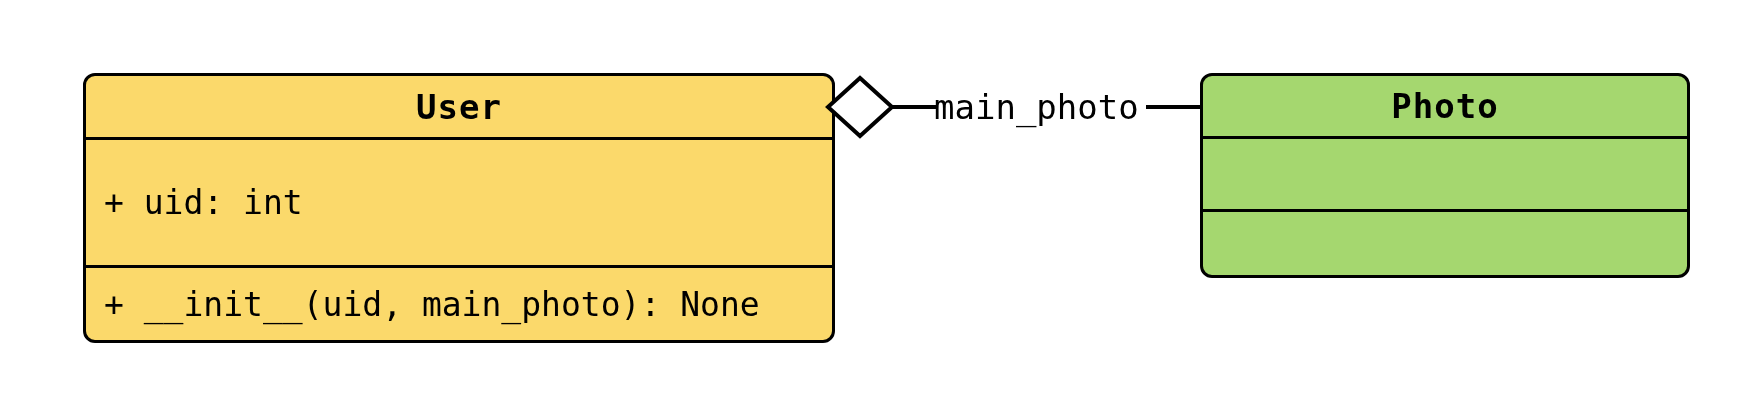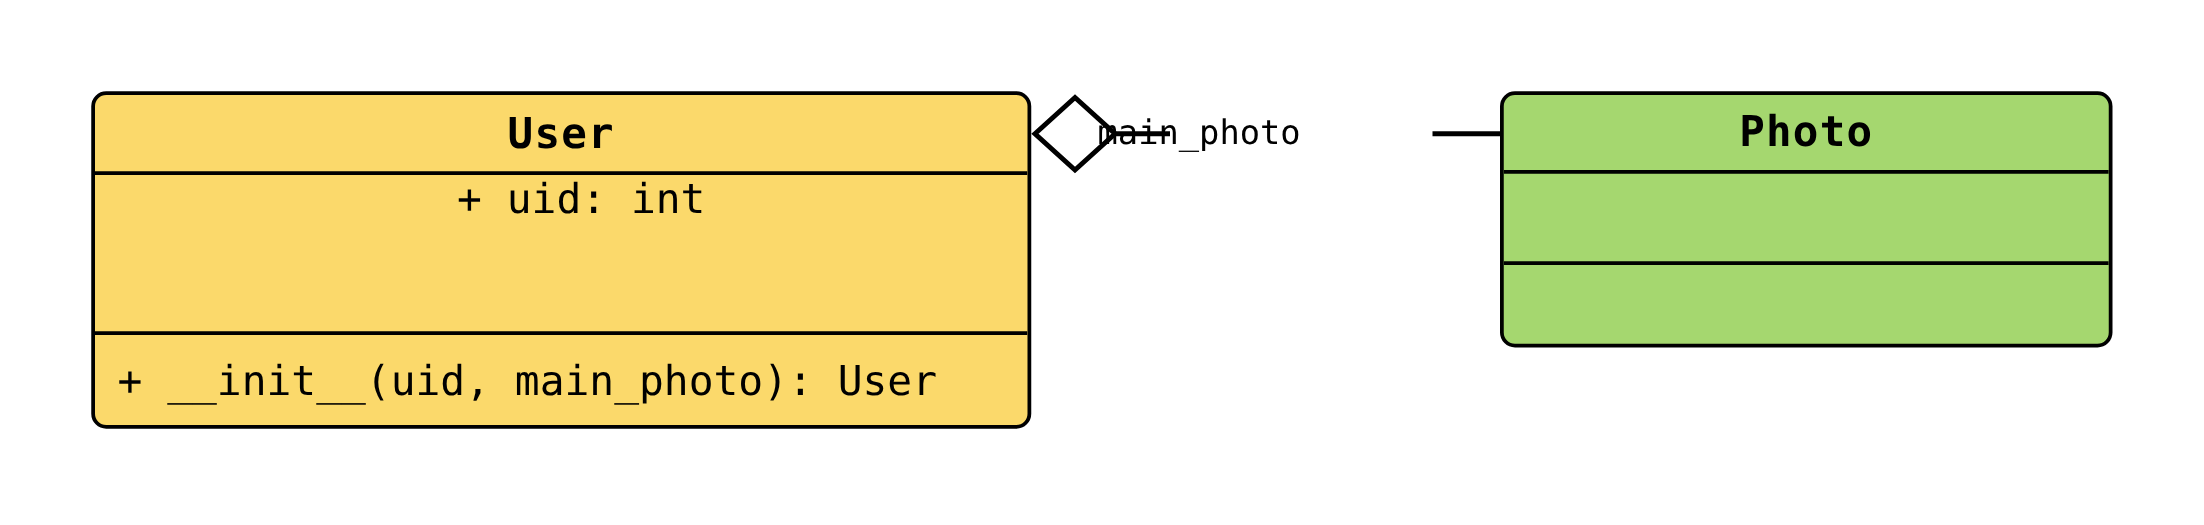--- a/index.html
+++ b/index.html
@@ -17,21 +17,21 @@
     overflow: hidden;
   }
   .class-box {
     position: absolute;
     box-sizing: border-box;
     border: 3px solid #000000;
     border-radius: 12px;
     overflow: hidden;
   }
   .user-box {
-    left: 73px;
+    left: 83px;
     top: 73px;
     width: 752px;
     height: 270px;
     background: #FBD96B;
   }
   .photo-box {
     left: 1200px;
     top: 73px;
     width: 490px;
     height: 205px;
@@ -47,23 +47,23 @@
     font-weight: bold;
     font-size: 34px;
     letter-spacing: 1px;
   }
   .user-box .title-compartment { height: 61px; }
   .photo-box .title-compartment { height: 60px; }
   .divided { border-top: 3px solid #000000; }
   .user-box .attrs-compartment {
     height: 128px;
     display: flex;
-    flex-direction: row;
+    flex-direction: column;
     justify-content: center;
-    padding-left: 32px;
+    padding-left: 18px;
     font-size: 33px;
     line-height: 37px;
   }
   .user-box .methods-compartment {
     height: 75px;
     display: flex;
     align-items: center;
     padding-left: 18px;
     font-size: 33px;
   }
@@ -71,40 +71,40 @@
   .photo-box .methods-compartment { height: 66px; }
   .text-line { white-space: pre; }
   .bold-type { font-weight: bold; }
   .connector-svg {
     position: absolute;
     left: 820px;
     top: 60px;
   }
   .relationship-label {
     position: absolute;
-    left: 878px;
+    left: 934px;
     top: 88px;
-    font-size: 27px;
+    font-size: 34px;
     line-height: 38px;
     white-space: pre;
     text-align: right;
   }
 </style>
 </head>
 <body>
 
 <div class="canvas">
 
   <div class="class-box user-box">
     <div class="compartment title-compartment">User</div>
     <div class="compartment attrs-compartment divided">
       <div class="text-line">+ uid: int</div>
     </div>
     <div class="compartment methods-compartment divided">
-      <div class="text-line">+ __init__(uid, main_photo): User</div>
+      <div class="text-line">+ __init__(uid, main_photo): None</div>
     </div>
   </div>
 
   <svg class="connector-svg" width="390" height="95" viewBox="0 0 390 95">
     <polygon points="8,47 40,18 72,47 40,76" stroke="#000000" stroke-width="4" fill="#ffffff"></polygon>
     <line x1="72" y1="47" x2="116" y2="47" stroke="#000000" stroke-width="4"></line>
     <line x1="326" y1="47" x2="384" y2="47" stroke="#000000" stroke-width="4"></line>
   </svg>
 
   <div class="relationship-label">main_photo</div>

